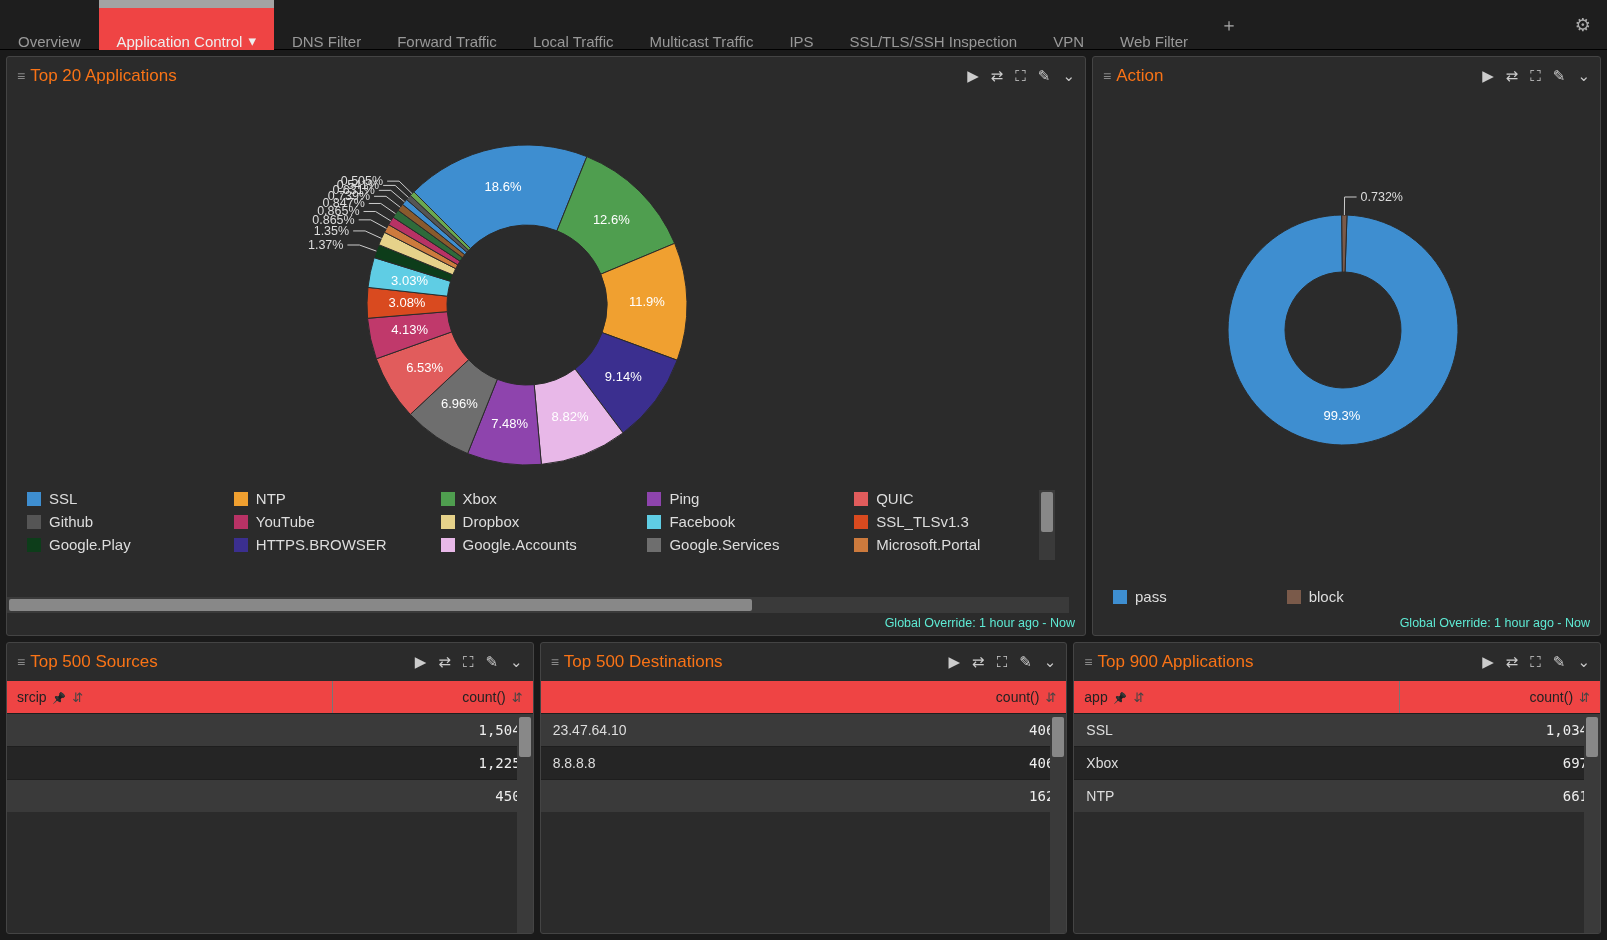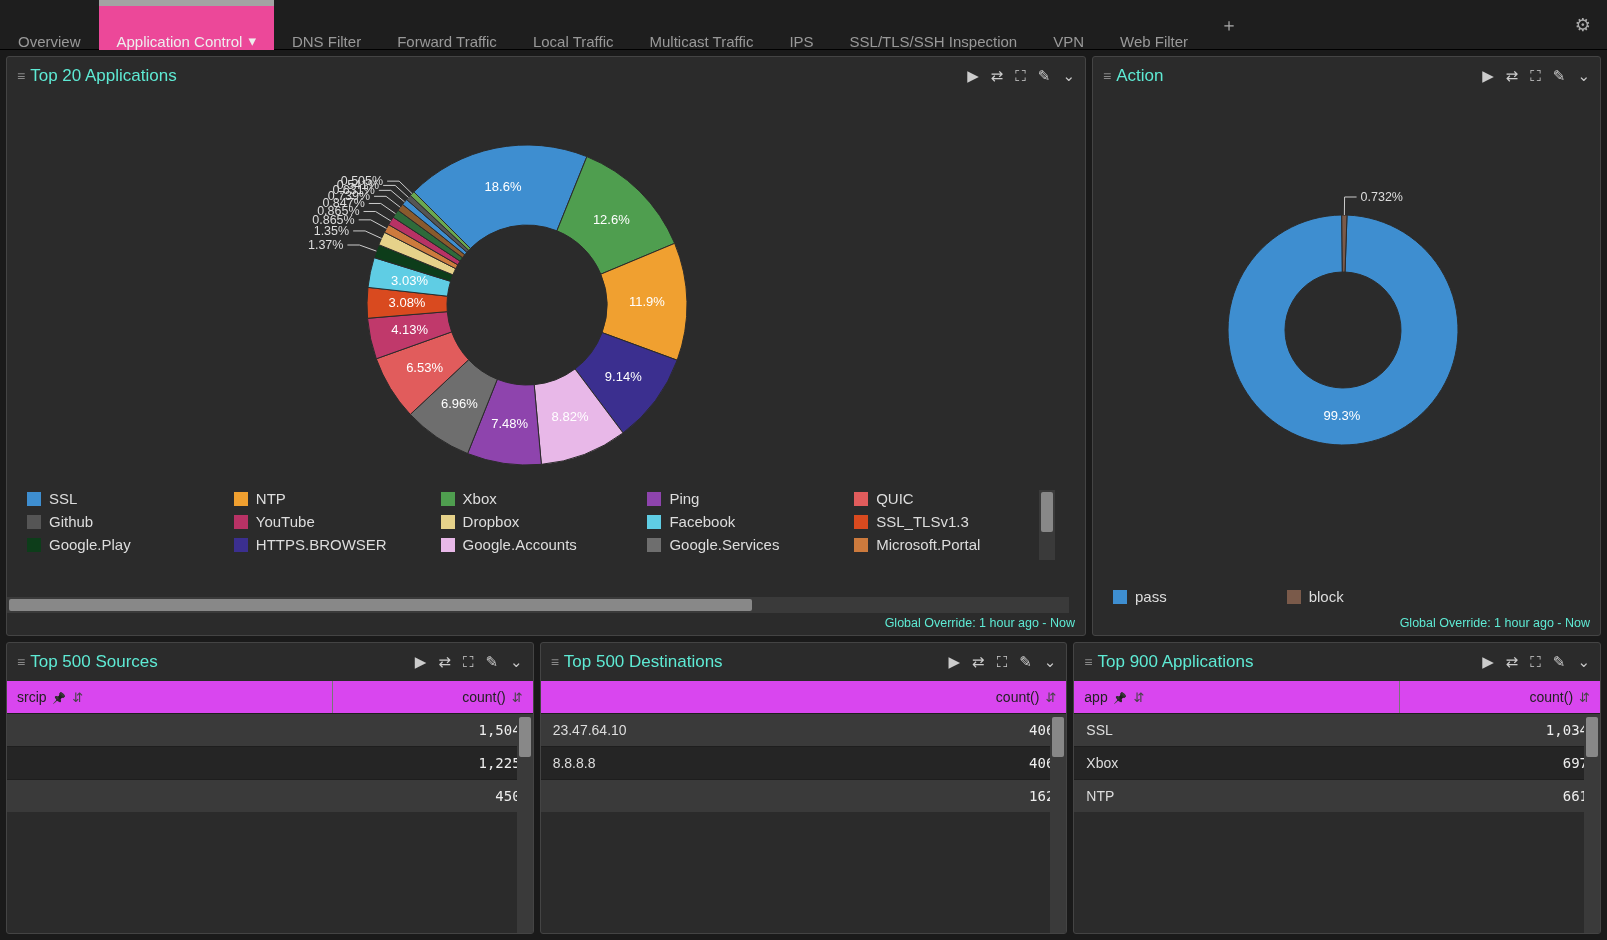--- a/index.html
+++ b/index.html
@@ -1,32 +1,32 @@
 <!DOCTYPE html>
 <html><head>
 <meta charset="utf-8">
 <style>
   * { box-sizing: border-box; margin: 0; padding: 0; }
   html, body { width: 1607px; height: 940px; background: #1a1a1a; font-family: "Segoe UI", Arial, sans-serif; color: #d8d8d8; overflow: hidden; }
   .tab-bar { display: flex; align-items: center; background: #1e1e1e; height: 50px; border-bottom: 1px solid #000; }
   .tab { padding: 0 18px; height: 50px; display: flex; align-items: flex-end; color: #999; font-size: 15px; cursor: pointer; gap:6px; }
-  .tab.active { background: #ec4899; color: #eee; border-top: 6px solid #a3a3a3; }
+  .tab.active { background: #ef4444; color: #eee; border-top: 8px solid #a3a3a3; }
   .tab-add { color:#aaa; font-size:18px; padding:0 14px; cursor:pointer; }
   .tab-gear { margin-left:auto; padding:0 16px; color:#aaa; font-size:18px; cursor:pointer; }
   .dash { display:grid; grid-template-columns: 1080px 1fr; grid-template-rows: 580px 1fr; gap:6px; padding:6px; height:calc(100% - 50px); }
   .panel { background:#2b2b2b; border:1px solid #444; border-radius:3px; display:flex; flex-direction:column; overflow:hidden; }
   .panel-header { display:flex; align-items:center; height:38px; padding:0 10px; }
   .panel-header .drag { color:#888; font-size:14px; margin-right:8px; letter-spacing:-3px; }
-  .panel-title { font-size:17px; color:#5eead4; font-weight:500; }
+  .panel-title { font-size:17px; color:#f97316; font-weight:500; }
   .panel-actions { margin-left:auto; display:flex; gap:12px; color:#ccc; }
   .panel-actions span { cursor:pointer; font-size:15px; }
   .panel-body { flex:1; position:relative; overflow:hidden; }
   .panel-footer { text-align:right; font-size:12.5px; color:#5eead4; padding:3px 10px 5px; }
   .bottom-row { grid-column:1 / span 2; display:grid; grid-template-columns:1fr 1fr 1fr; gap:6px; }
-  .table-head { display:flex; background:#d946ef; color:#222; font-size:14px; }
+  .table-head { display:flex; background:#ef4444; color:#222; font-size:14px; }
   .table-head > div { padding:8px 10px; display:flex; align-items:center; gap:6px; border-right:1px solid #777; }
   .table-head > div:last-child { border-right:none; margin-left:auto; justify-content:flex-end; }
   .table-body { overflow-y:auto; flex:1; }
   .row { display:flex; font-size:14px; border-top:1px solid #1e1e1e; }
   .row:nth-child(odd) { background:#3a3a3a; }
   .row:nth-child(even) { background:#252525; }
   .row > div { padding:8px 12px; }
   .row > div:first-child { flex:1; color:#ddd; }
   .row > div:last-child { width:180px; text-align:right; color:#eee; font-family:monospace; }
   .scrollbar-v { position:absolute; right:0; top:0; bottom:0; width:16px; background:#3a3a3a; }

